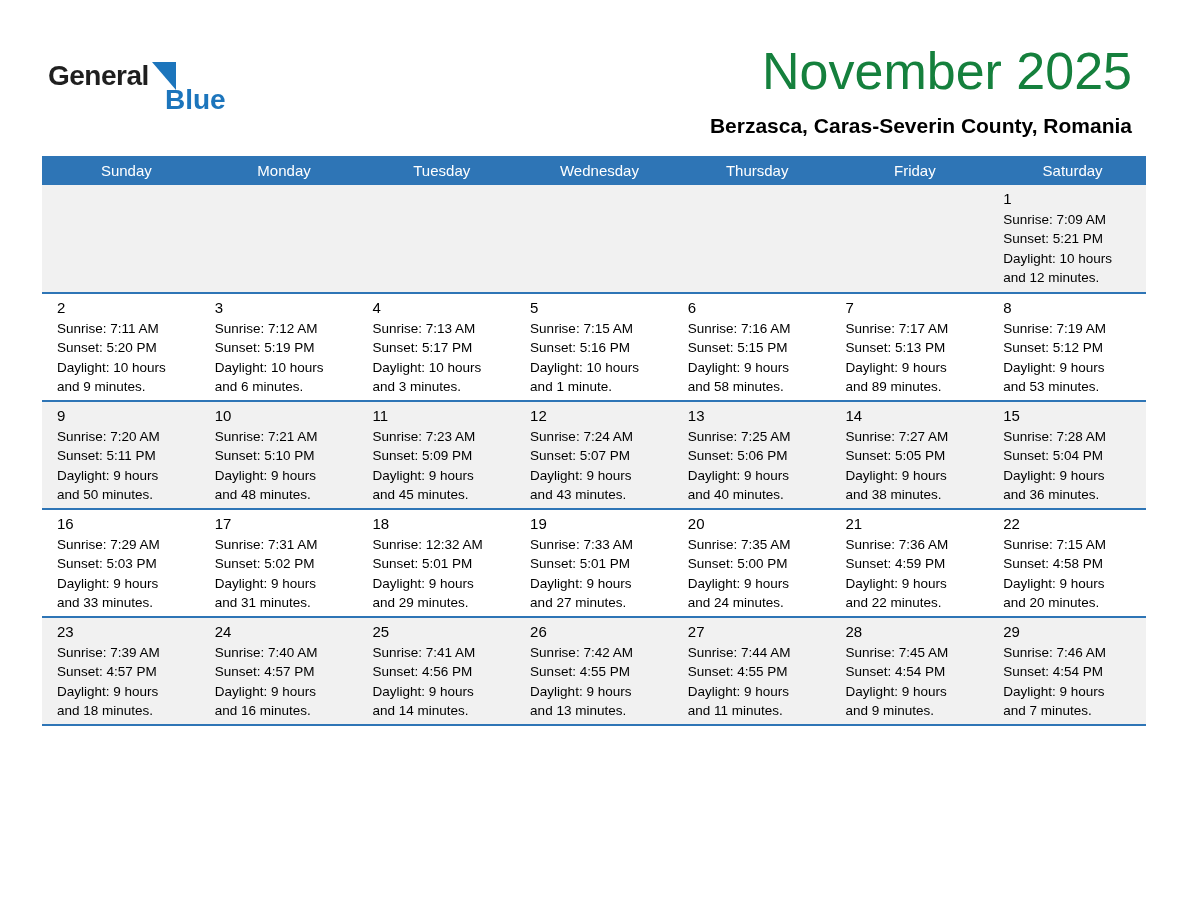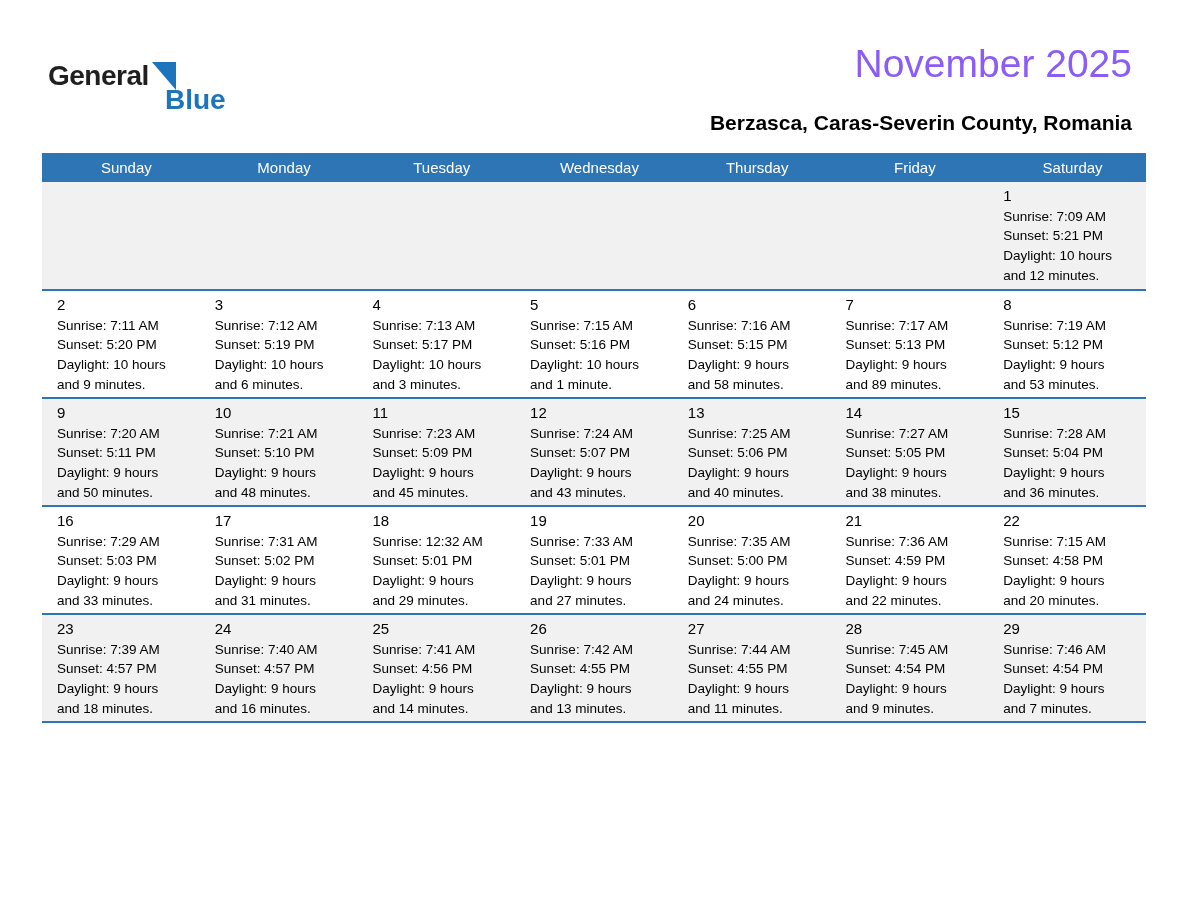--- a/index.html
+++ b/index.html
@@ -34,31 +34,31 @@
   .logo-blue {
     font-size: 28px;
     font-weight: bold;
     color: var(--logo-blue, #1C75BC);
     margin-left: 117px;
     margin-top: -4px;
     line-height: 1;
   }
   .titles { padding-top: 6px; }
   .month-title {
-    font-size: 39px;
+    font-size: 52px;
     font-weight: 400;
     text-align: right;
     line-height: 1.15;
-    color: #8b5cf6;
+    color: #15803d;
   }
   .location-subtitle {
     font-size: 21px;
     font-weight: bold;
     text-align: center;
-    margin-top: 24px;
+    margin-top: 12px;
     color: #000000;
   }
 
   
   table.calendar {
     width: 1104px;
     margin: 18px 0 0 42px;
     border-collapse: collapse;
     table-layout: fixed;
   }

